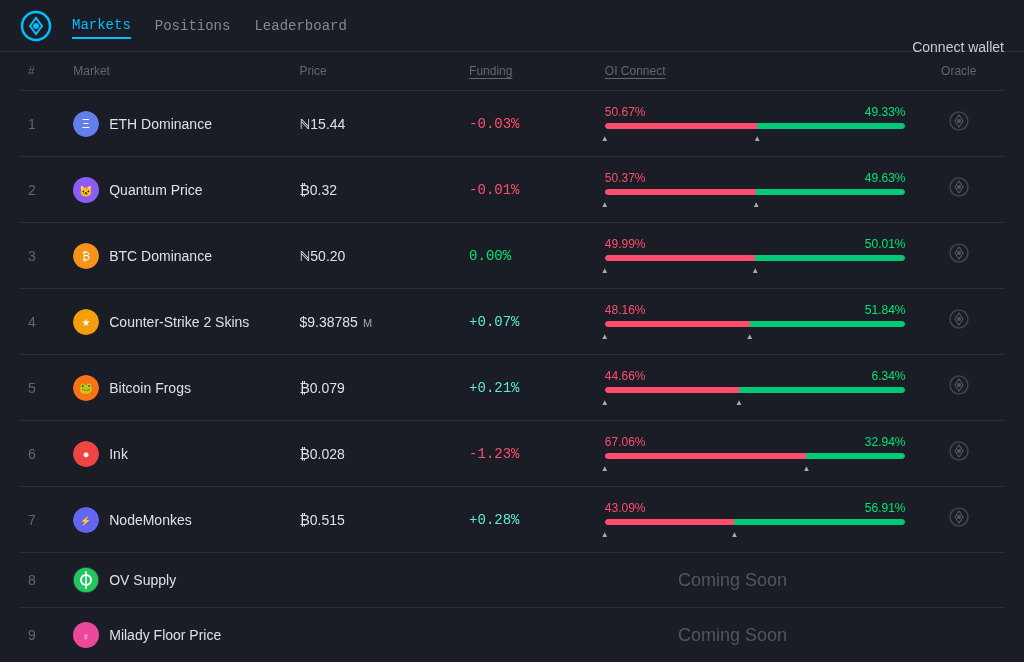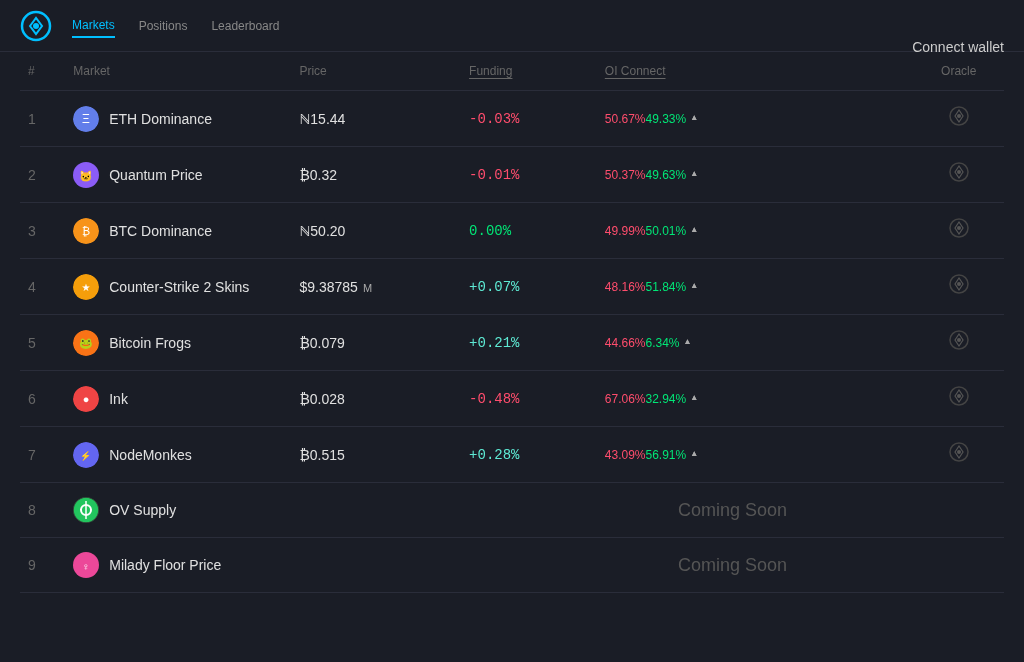--- a/index.html
+++ b/index.html
@@ -29,23 +29,24 @@
       flex-shrink: 0;
     }
     .nav-links {
       display: flex;
       gap: 24px;
       align-items: center;
     }
     .nav-link {
       color: #888;
       text-decoration: none;
-      font-size: 12px;
+      font-size: 14px;
       cursor: pointer;
       padding: 4px 0;
+      font-family: Liberation Mono, monospace;
     }
     .nav-link.active {
       color: #00bfff;
       border-bottom: 2px solid #00bfff;
     }
     .connect-wallet {
       margin-left: auto;
       color: #ccc;
       font-size: 14px;
       cursor: pointer;
@@ -116,21 +117,21 @@
       flex-shrink: 0;
       overflow: hidden;
     }
 
     .funding-negative { color: #ff4d6d; }
     .funding-positive { color: #5eead4; }
     .funding-zero { color: #00e676; }
 
     .oi-container {
       display: flex;
-      flex-direction: row;
+      flex-direction: column;
       gap: 4px;
     }
     .oi-labels {
       display: flex;
       justify-content: space-between;
     }
     .oi-label-long { color: #ff4d6d; font-size: 12px; }
     .oi-label-short { color: #00e676; font-size: 12px; }
     .oi-bar-container {
       position: relative;
@@ -423,21 +424,21 @@
               <span class="market-icon">
                 <svg width="26" height="26" viewBox="0 0 26 26">
                   <circle cx="13" cy="13" r="13" fill="#ef4444"></circle>
                   <text x="13" y="17" text-anchor="middle" font-size="11" fill="white">●</text>
                 </svg>
               </span>
               <span>Ink</span>
             </div>
           </td>
           <td class="col-price"><span>₿0.028</span></td>
-          <td class="col-funding"><span class="funding-negative">-0.48%</span></td>
+          <td class="col-funding"><span class="funding-negative">-1.23%</span></td>
           <td class="col-oi">
       <div class="oi-container">
         <div class="oi-labels">
           <span class="oi-label-long">67.06%</span>
           <span class="oi-label-short">32.94%</span>
         </div>
         <div class="oi-bar-container">
           <div class="oi-bar-long" style="width:67.06%"></div>
           <div class="oi-bar-short" style="width:32.94%"></div>
         </div>

